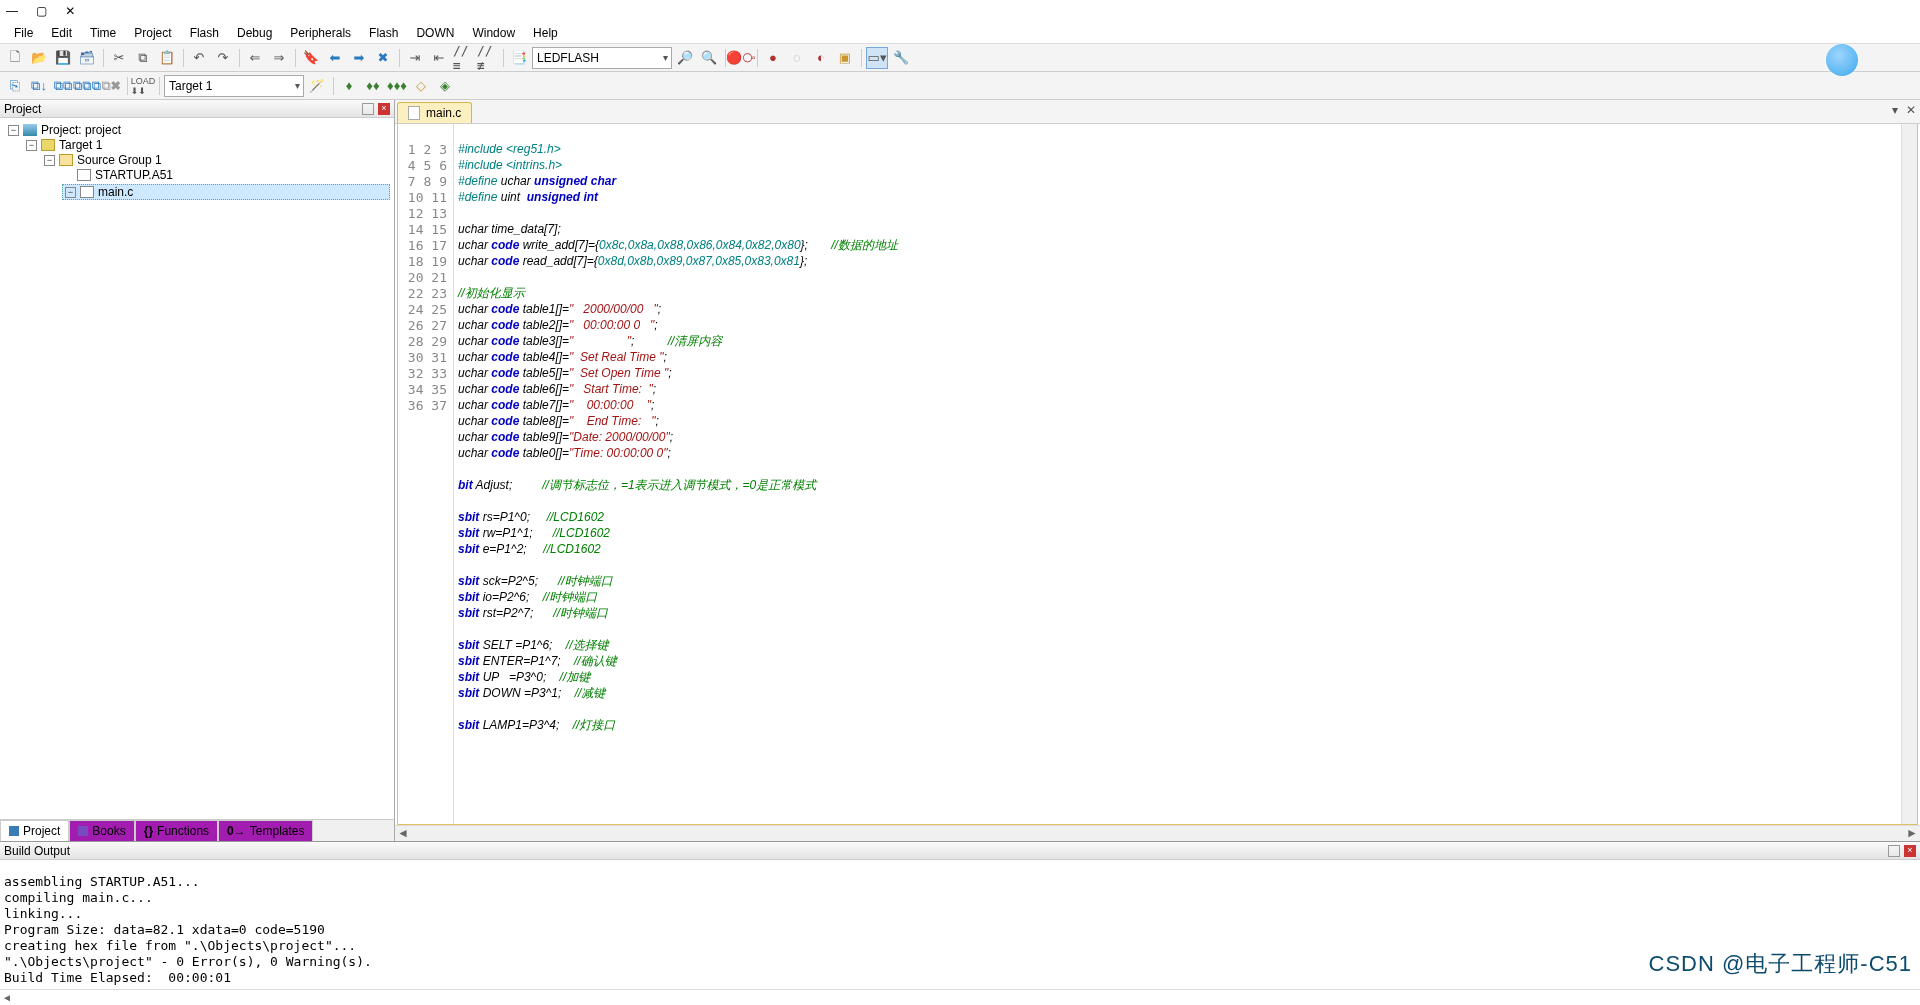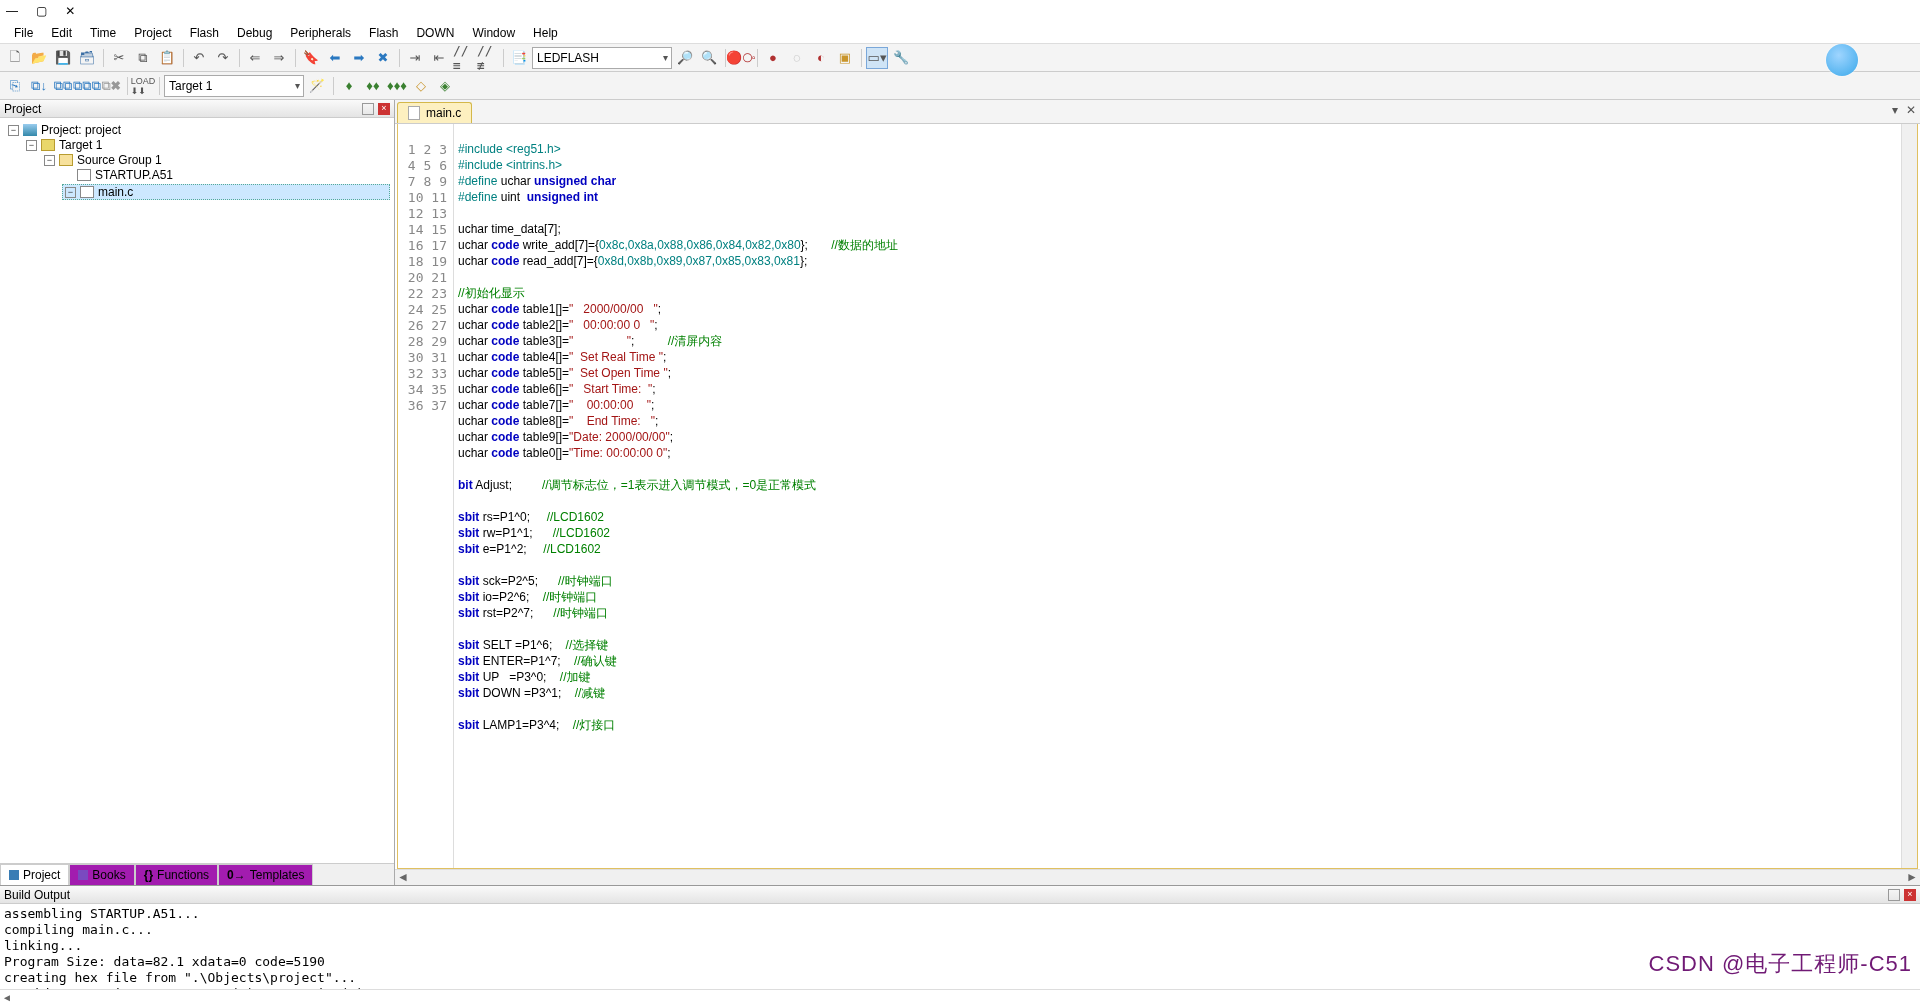--- a/index.html
+++ b/index.html
@@ -40,34 +40,34 @@
 .btab { border:1px solid #ccc; border-bottom:none; padding:2px 8px; display:flex; align-items:center; gap:4px; background:#a21caf; font-size:11px;}
 .btab.active { background:#fff; }
 .btab .mini-ico { width:10px; height:10px; }
 .editor-area { flex:1; display:flex; flex-direction:column; background:#fff; min-width:0;}
 .file-tabs { height:24px; background:#f4f4f4; border-bottom:1px solid #ccc; display:flex; padding:2px 2px 0; position:relative;}
 .file-tab { border:1px solid #d4b84a; border-bottom:none; background:#fdf0c0; padding:2px 10px; display:flex; align-items:center; gap:6px; font-size:12px; border-radius:3px 3px 0 0;}
 .file-tab .fico { width:12px; height:14px; background:#fff; border:1px solid #aaa;}
 .file-tabs .right-ctrls { position:absolute; right:4px; top:3px; display:flex; gap:8px; font-size:11px; color:#555;}
 .code-wrap { flex:1; display:flex; min-height:0; border:1px solid #e0c060; border-top:none; margin:0 2px; position:relative;}
 .gutter { width:56px; background:#fff; border-right:1px solid #ddd; text-align:right; padding:18px 6px 1px 0; color:#888; font-family:Consolas,monospace; font-size:13px; line-height:16px;}
-.code { flex:1; overflow:auto; font-family:Consolas,monospace; font-size:13px; line-height:16px; padding:1px 4px; white-space:pre; color:#000;}
+.code { flex:1; overflow:auto; font-family:Consolas,monospace; font-size:13px; line-height:16px; padding:1px 4px; white-space:pre; color:#000;font-style:italic;}
 .code .kw { color:#0000c0; font-weight:bold;}
 .code .pp { color:#008080;}
 .code .str { color:#a31515;}
 .code .num { color:#008080;}
 .code .cm { color:#008000;}
 .vscroll { width:16px; background:#f0f0f0; border-left:1px solid #ddd;}
 .hscroll-row { height:16px; background:#f0f0f0; border-top:1px solid #ddd; display:flex; justify-content:space-between; font-size:10px; color:#666; padding:0 2px;}
-.build-output { height:120px; border-top:1px solid #999; background:#fff; display:flex; flex-direction:column; }
+.build-output { height:164px; border-top:1px solid #999; background:#fff; display:flex; flex-direction:column; }
 .build-output .pane-header { background:linear-gradient(#fafafa,#e4e4e4); }
-.out-body { flex:1; overflow:auto; font-family:Consolas,monospace; font-size:13px; line-height:16px; padding:2px 4px; white-space:pre; }
+.out-body { flex:1; overflow:auto; font-family:Consolas,monospace; font-size:13px; line-height:16px; padding:14px 4px; white-space:pre; }
 .out-hscroll { height:16px; border-top:1px solid #ddd; display:flex; align-items:center; padding-left:2px; font-size:10px; color:#666;}
 .blue-dot { position:fixed; top:44px; right:62px; width:32px; height:32px; border-radius:50%; background:radial-gradient(circle at 40% 35%, #9fd5ff, #3aa8ea); box-shadow:0 0 2px #fff;}
-.watermark { position:fixed; right:8px; bottom:26px; color:#701a75; font-size:22px; letter-spacing:1px; pointer-events:none;}
+.watermark { position:fixed; right:8px; bottom:26px; color:#0c4a6e; font-size:22px; letter-spacing:1px; pointer-events:none;}
 </style>
 </head>
 <body>
 
 <div class="titlebar">
   <div class="win-controls">
     <span>—</span>
     <span>▢</span>
     <span>✕</span>
   </div>

